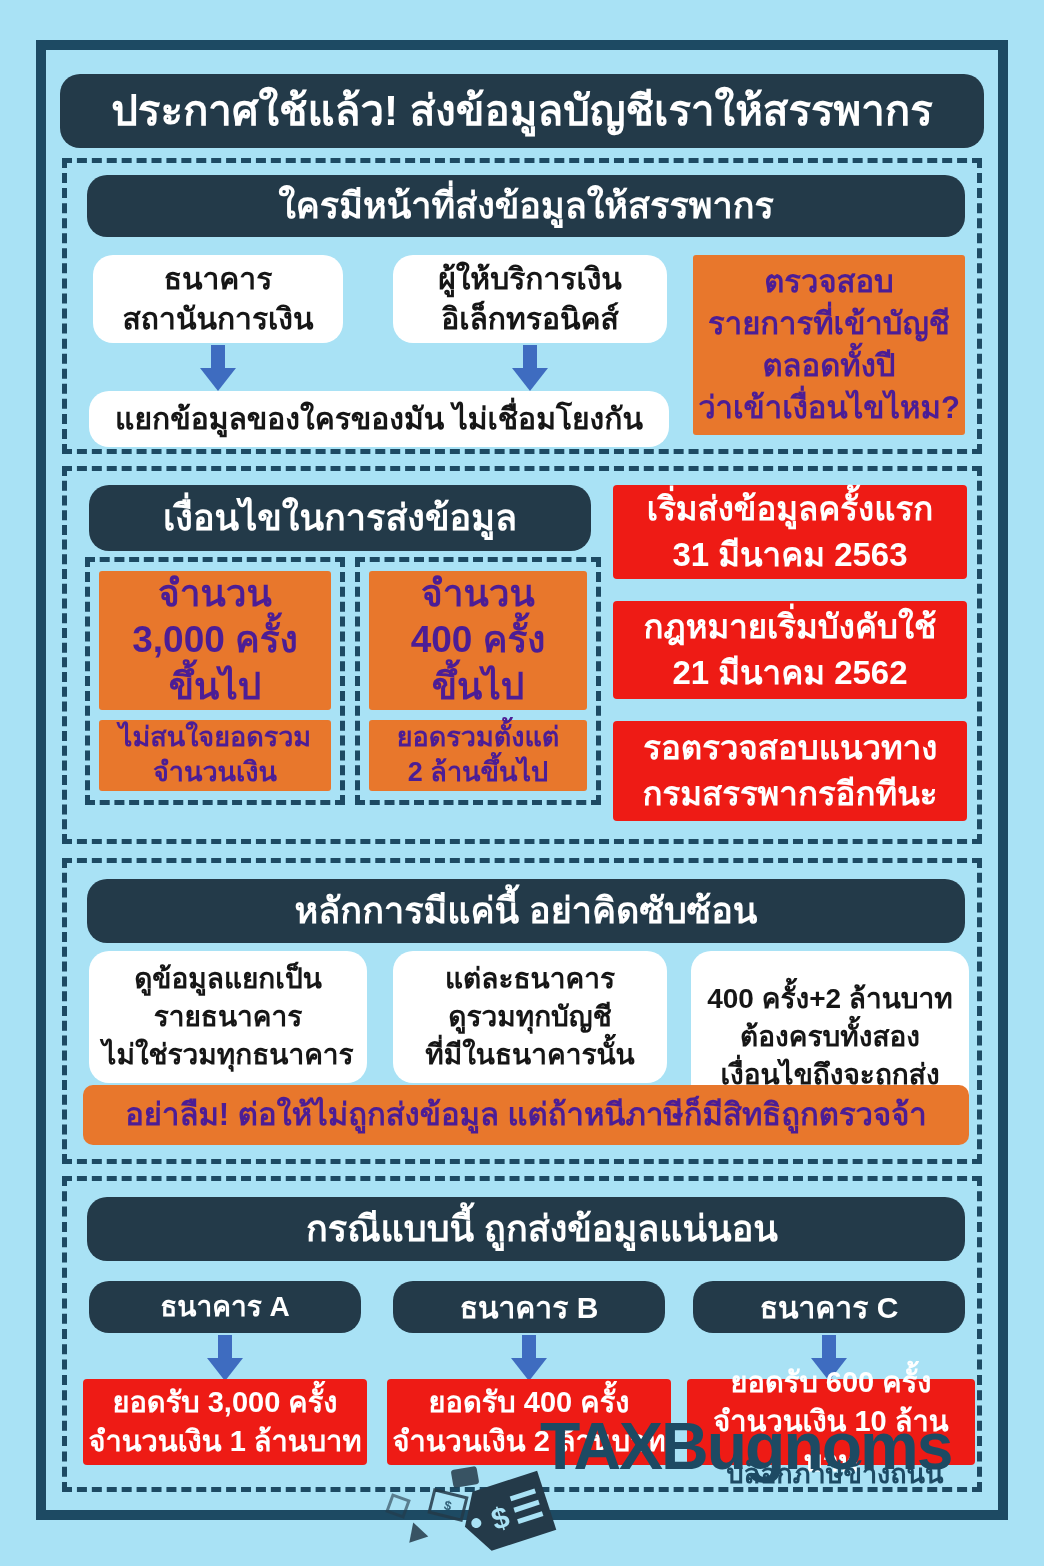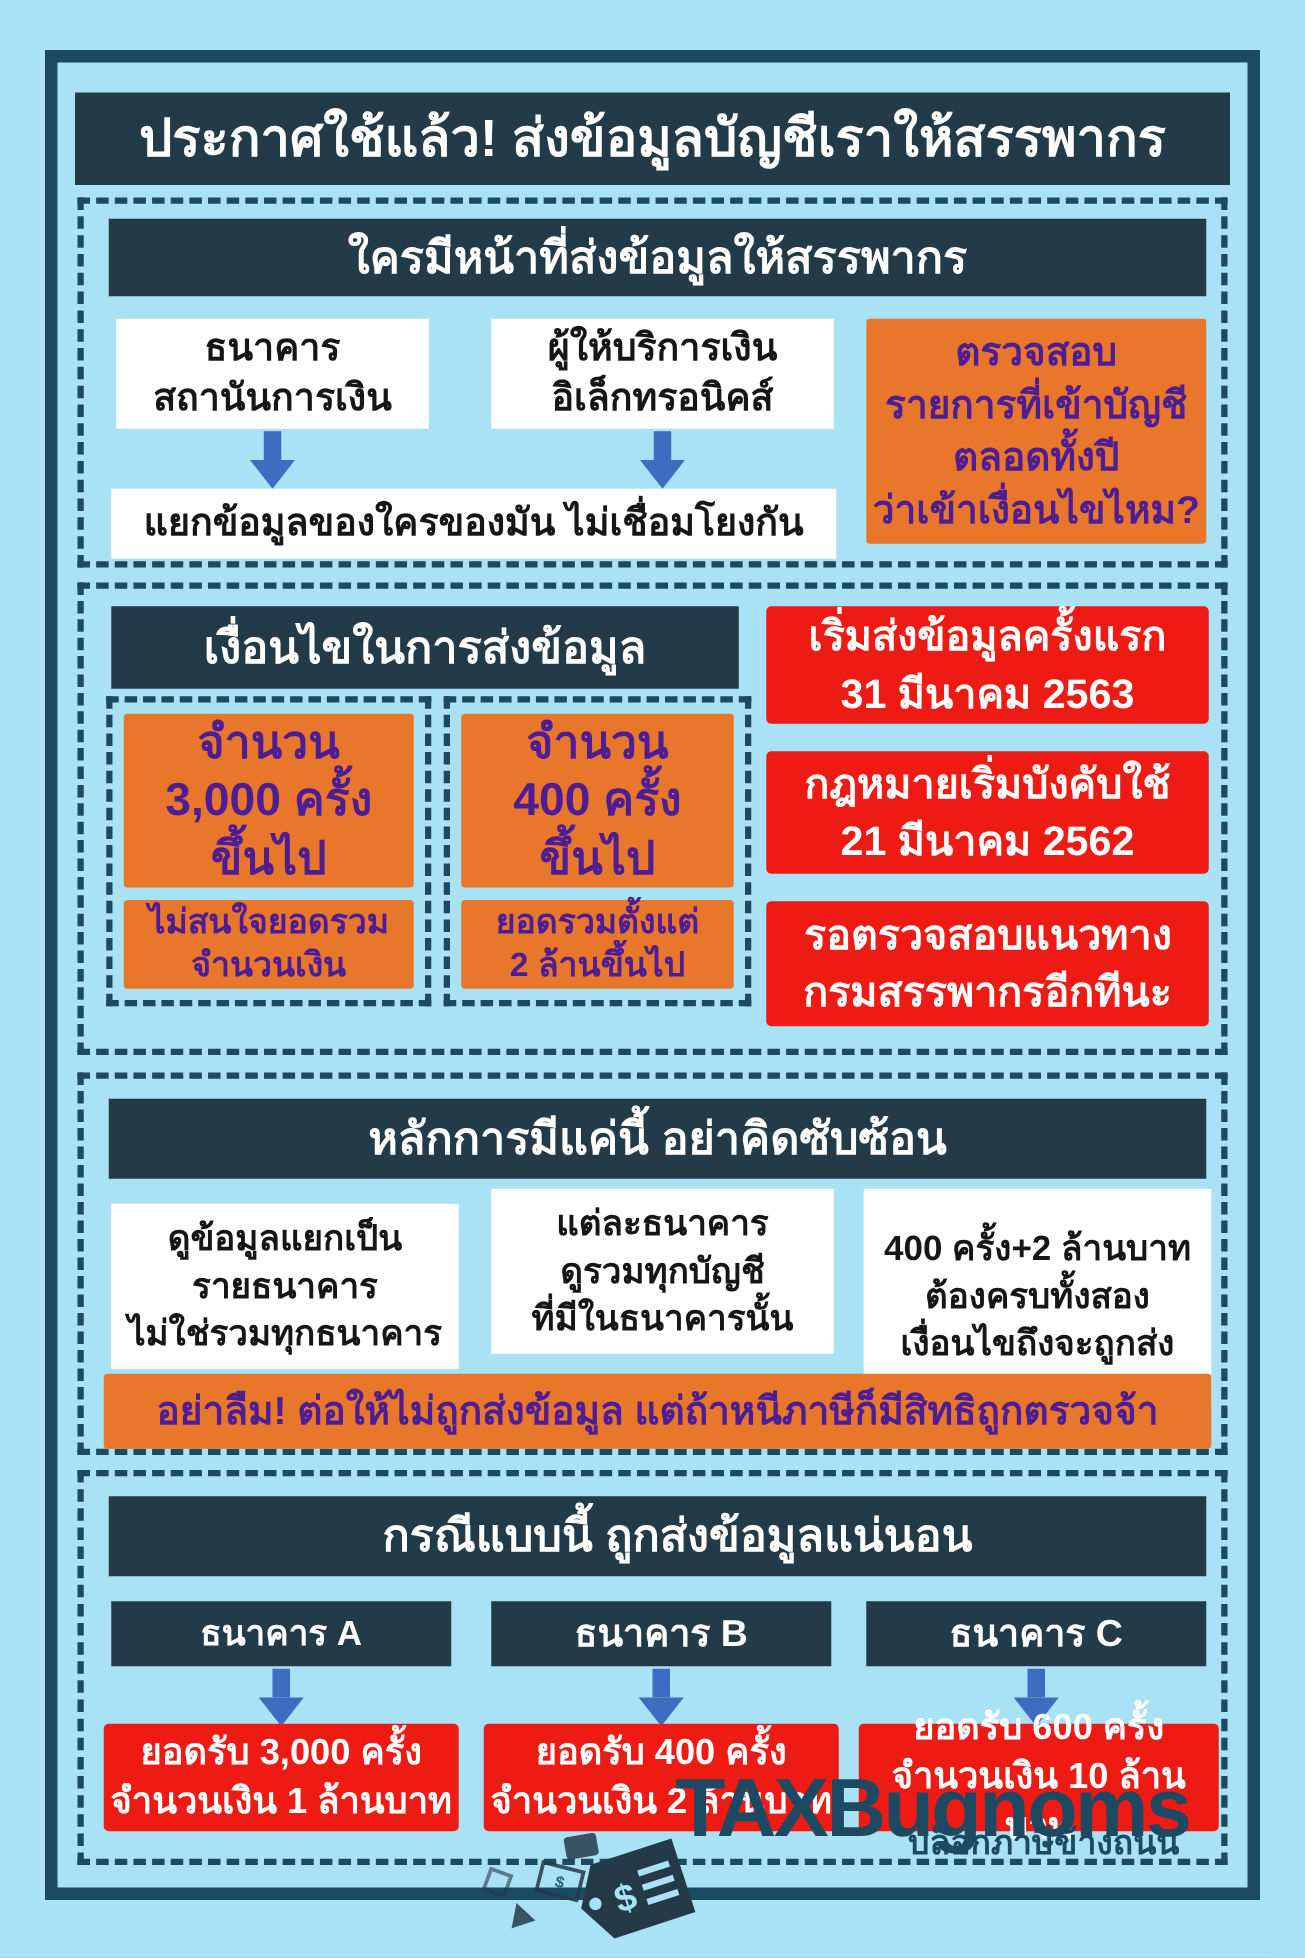--- a/index.html
+++ b/index.html
@@ -13,20 +13,21 @@
     margin:0 auto;
     background:var(--bg,#a9e2f5);
     overflow:hidden;
     font-weight:bold;
   }
   .abs{position:absolute;box-sizing:border-box;}
   .box{
     position:absolute;box-sizing:border-box;
     display:flex;align-items:center;justify-content:center;
     text-align:center;
+    border-radius:20px;
   }
   .ws{white-space:pre-line;}
   .frame{
     border:10px solid var(--navy,#1d4a63);
   }
   .section{
     position:absolute;box-sizing:border-box;
     border:5px dashed var(--navy,#1d4a63);
   }
   .navy-bar{
@@ -166,39 +167,39 @@
 กรมสรรพากรอีกทีนะ</span>
     </div>
   </div>
 
   <div class="section" style="left:62px;top:858px;width:920px;height:306px;">
 
     <div class="box navy-bar" style="left:20px;top:16px;width:878px;height:64px;font-size:36px;">
       <span>หลักการมีแค่นี้ อย่าคิดซับซ้อน</span>
     </div>
 
-    <div class="box white-card ws" style="left:22px;top:88px;width:278px;height:132px;font-size:28px;margin-top:12px;">
+    <div class="box white-card ws" style="left:22px;top:88px;width:278px;height:132px;font-size:28px;">
       <span>ดูข้อมูลแยกเป็น
 รายธนาคาร
 ไม่ใช่รวมทุกธนาคาร</span>
     </div>
 
     <div class="box white-card ws" style="left:326px;top:88px;width:274px;height:132px;font-size:28px;">
       <span>แต่ละธนาคาร
 ดูรวมทุกบัญชี
 ที่มีในธนาคารนั้น</span>
     </div>
 
     <div class="box white-card ws" style="left:624px;top:88px;width:278px;height:172px;font-size:28px;">
       <span>400 ครั้ง+2 ล้านบาท
 ต้องครบทั้งสอง
 เงื่อนไขถึงจะถูกส่ง</span>
     </div>
 
-    <div class="box orange-card" style="left:16px;top:236px;width:886px;height:60px;font-size:31px;">
+    <div class="box orange-card" style="left:16px;top:222px;width:886px;height:60px;font-size:31px;border-radius:10px;">
       <span>อย่าลืม! ต่อให้ไม่ถูกส่งข้อมูล แต่ถ้าหนีภาษีก็มีสิทธิถูกตรวจจ้า</span>
     </div>
   </div>
 
   <div class="section" style="left:62px;top:1176px;width:920px;height:316px;">
 
     <div class="box navy-bar" style="left:20px;top:16px;width:878px;height:64px;font-size:36px;padding-left:32px;">
       <span>กรณีแบบนี้ ถูกส่งข้อมูลแน่นอน</span>
     </div>
 

